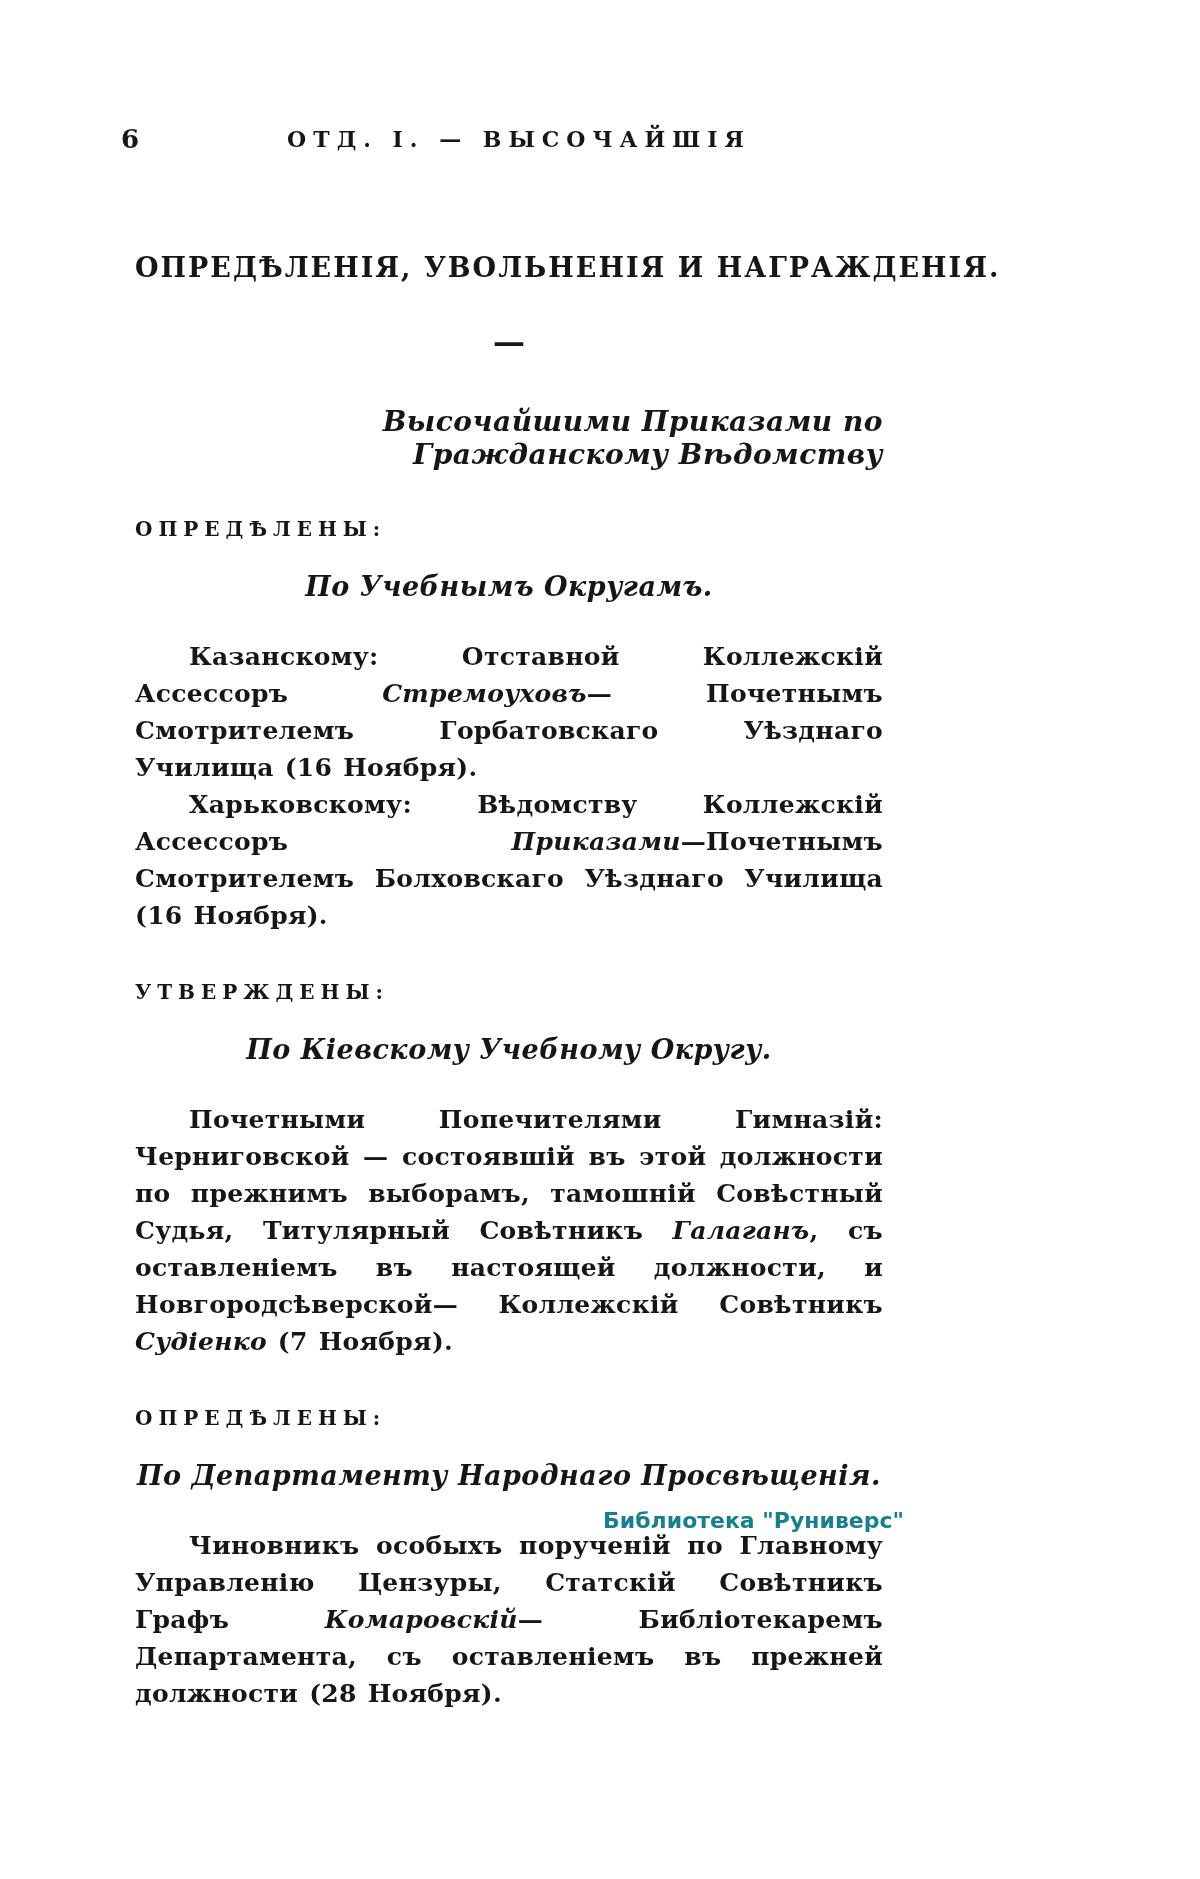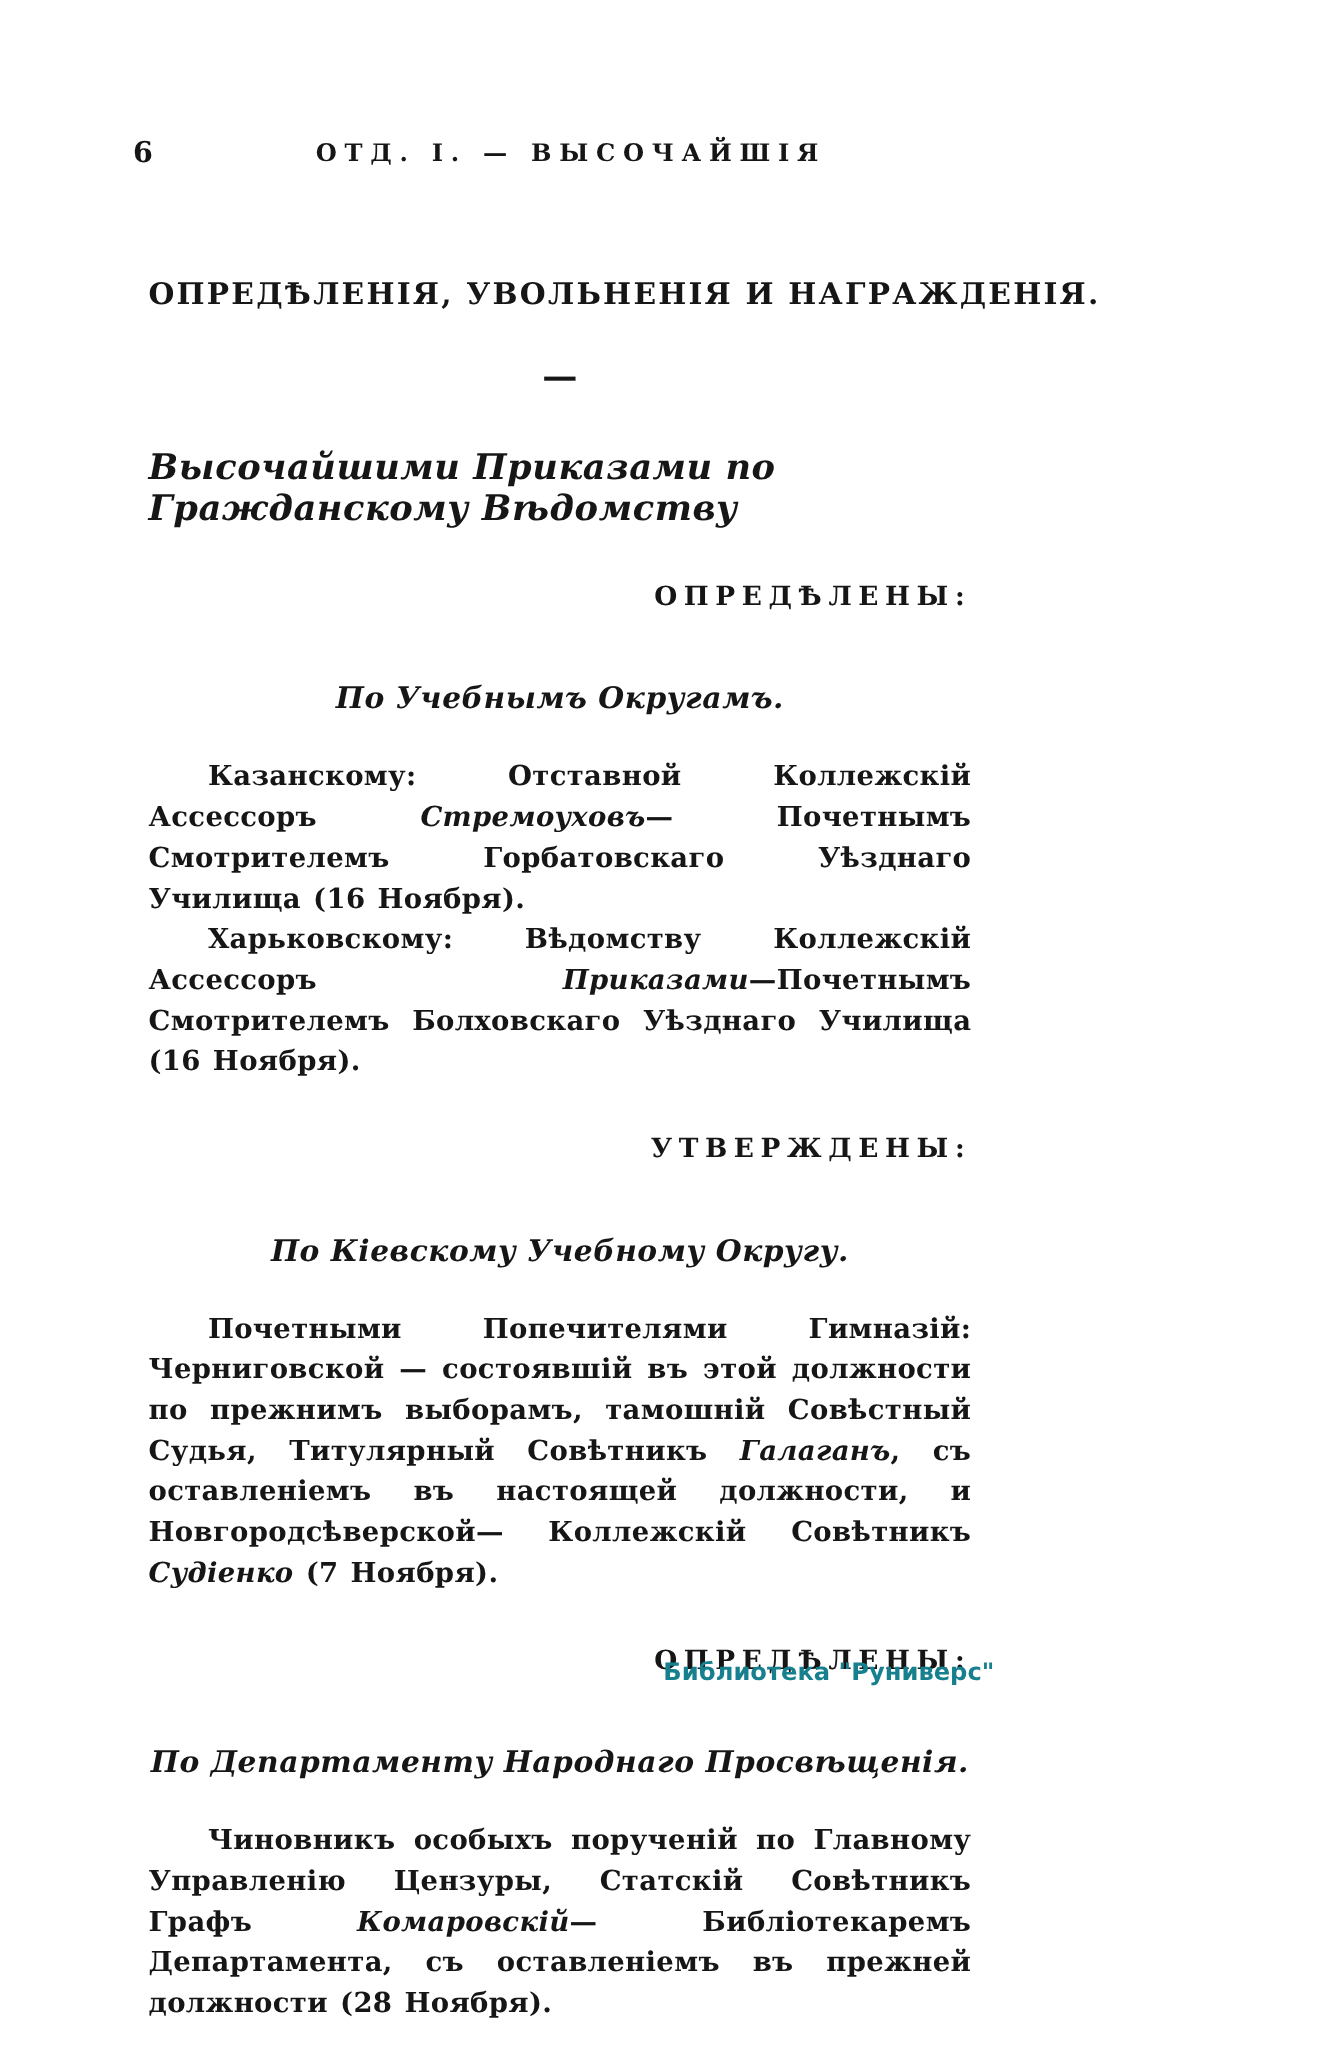--- a/index.html
+++ b/index.html
@@ -46,35 +46,35 @@
     white-space: nowrap;
   }
   .divider {
     margin-top: 40px;
     text-align: center;
     font-size: 32px;
     font-weight: bold;
   }
   .italic-heading {
     margin-top: 44px;
-    text-align: left;
+    text-align: right;
     font-style: italic;
     font-weight: bold;
-    font-size: 32px;
+    font-size: 28px;
     letter-spacing: 0.5px;
   }
   .section-label {
     margin-top: 46px;
-    text-align: right;
-    font-size: 24px;
+    text-align: left;
+    font-size: 20px;
     font-weight: bold;
     letter-spacing: 6px;
   }
   .sub-heading {
-    margin-top: 64px;
+    margin-top: 30px;
     text-align: center;
     font-style: italic;
     font-weight: bold;
     font-size: 27px;
     letter-spacing: 0.5px;
   }
   p.body {
     margin: 36px 0 0 0;
     font-size: 25px;
     line-height: 37px;

